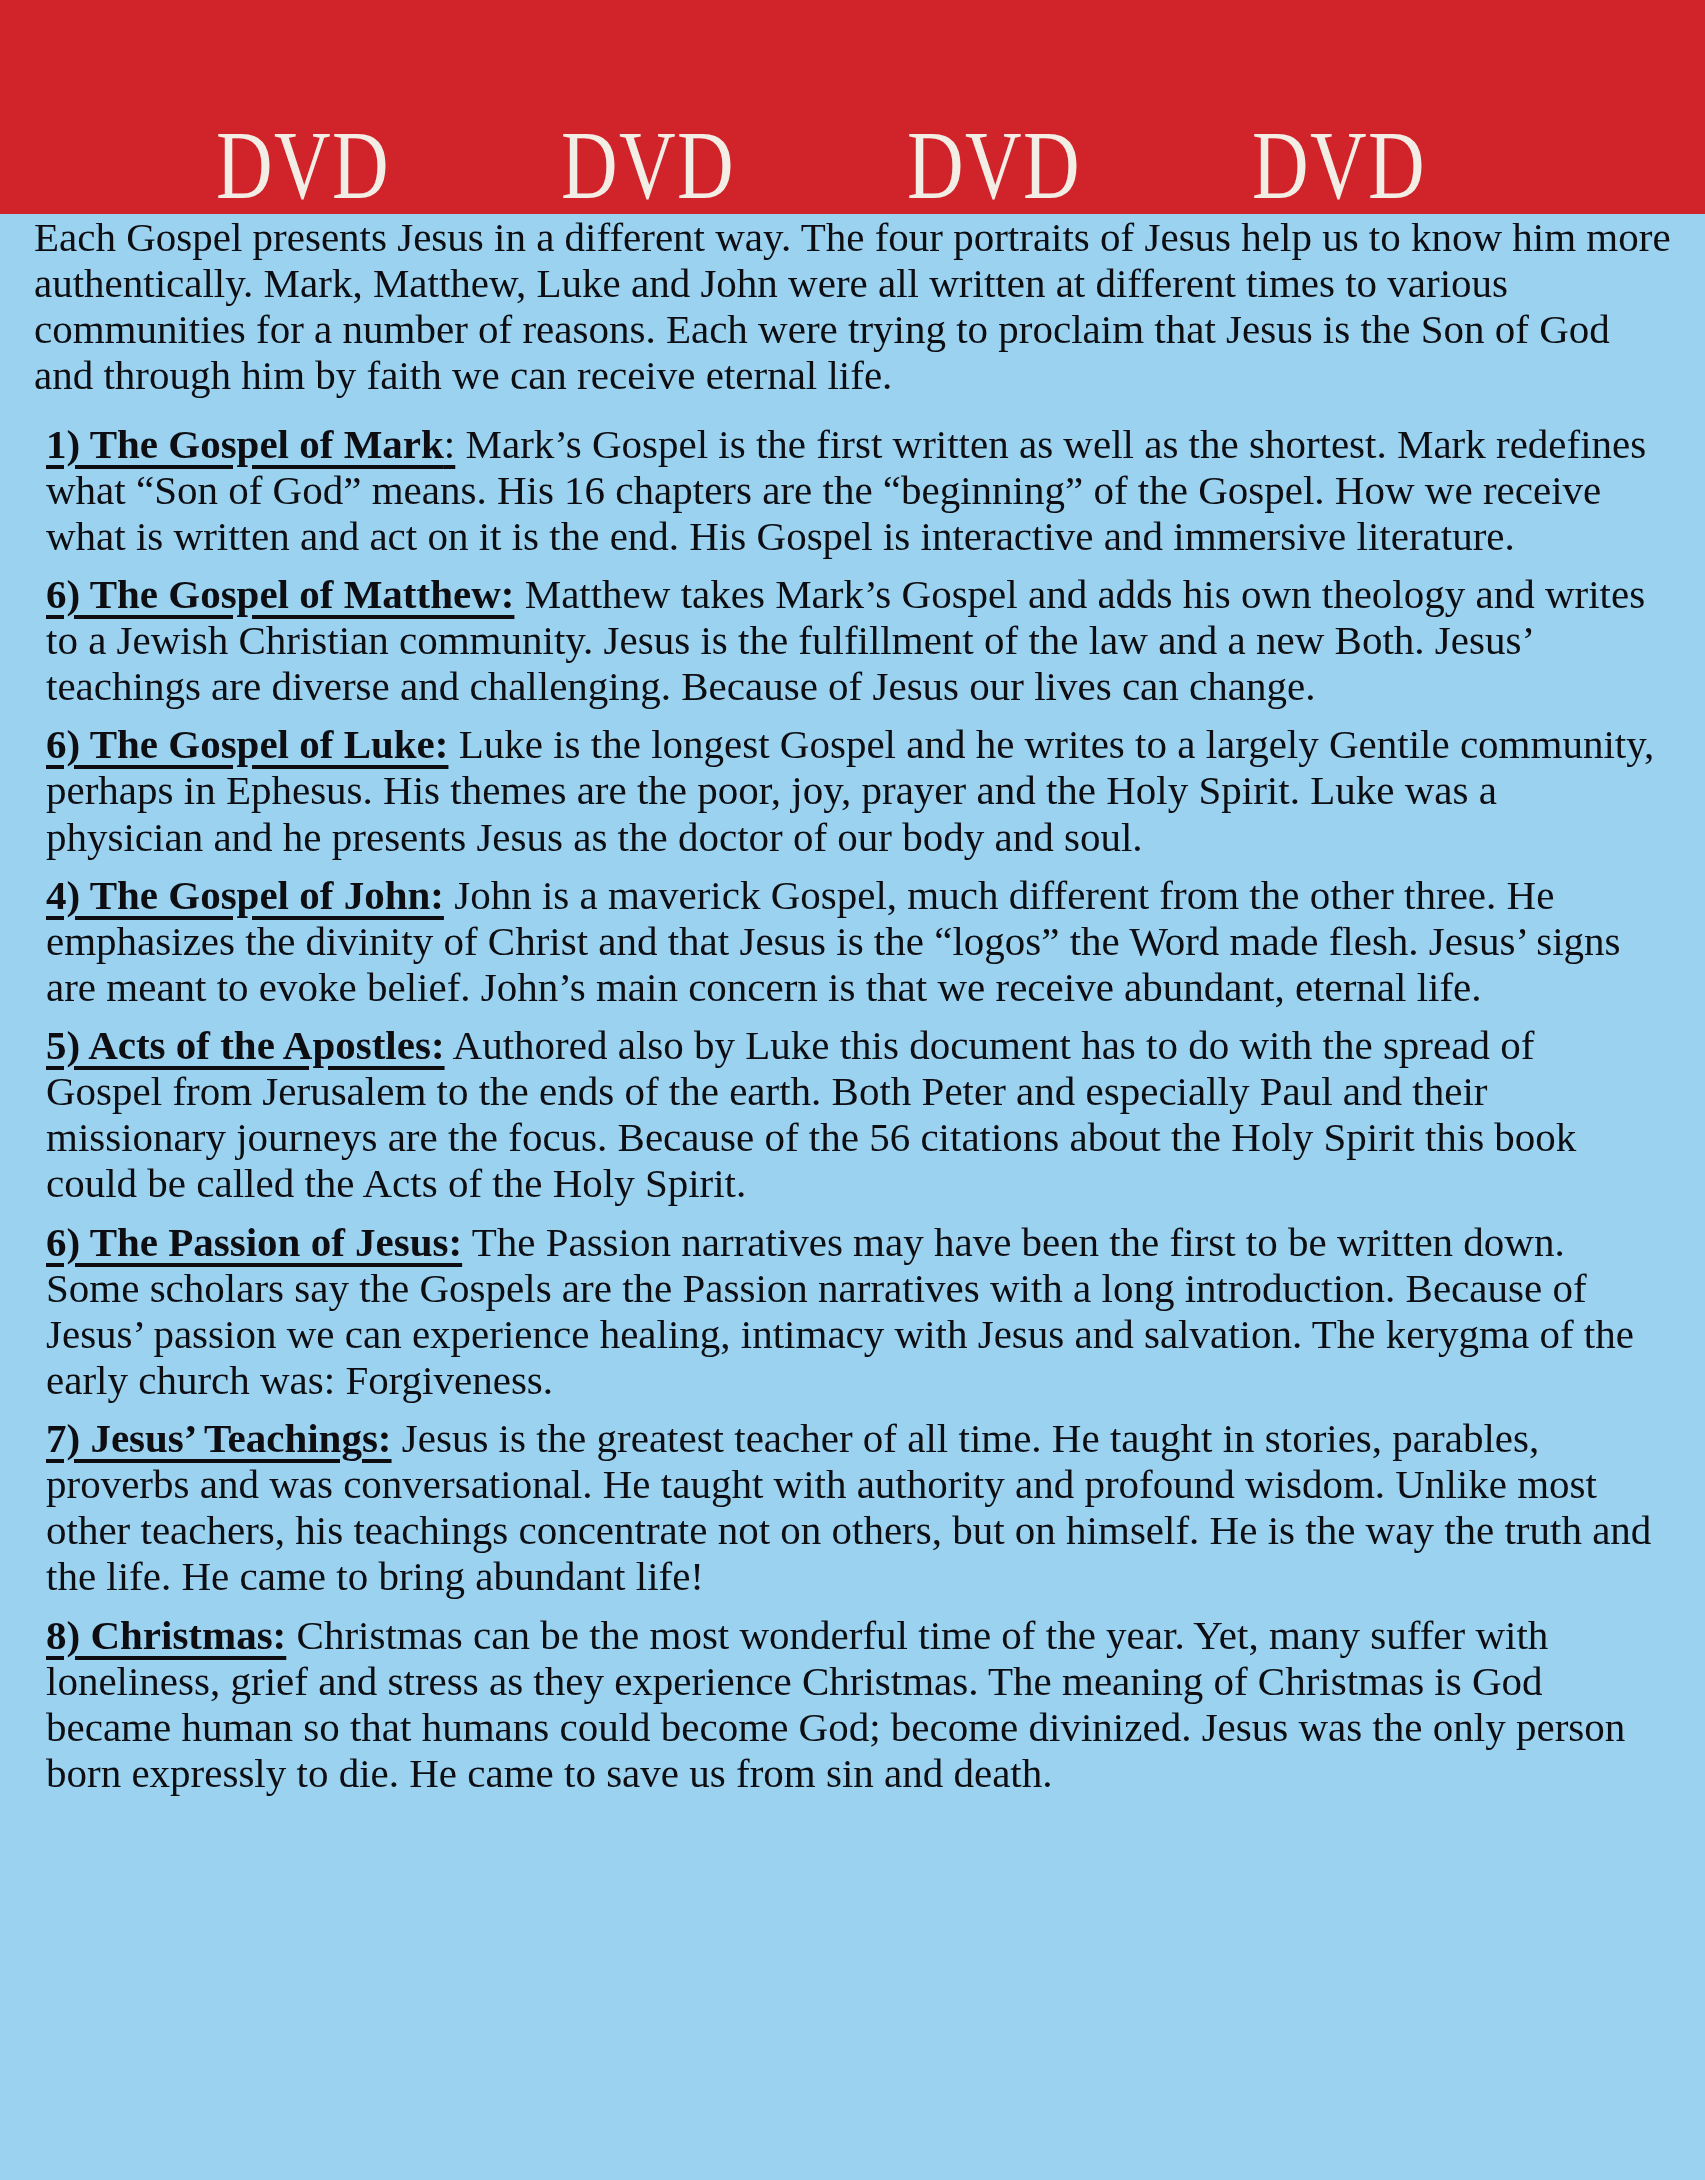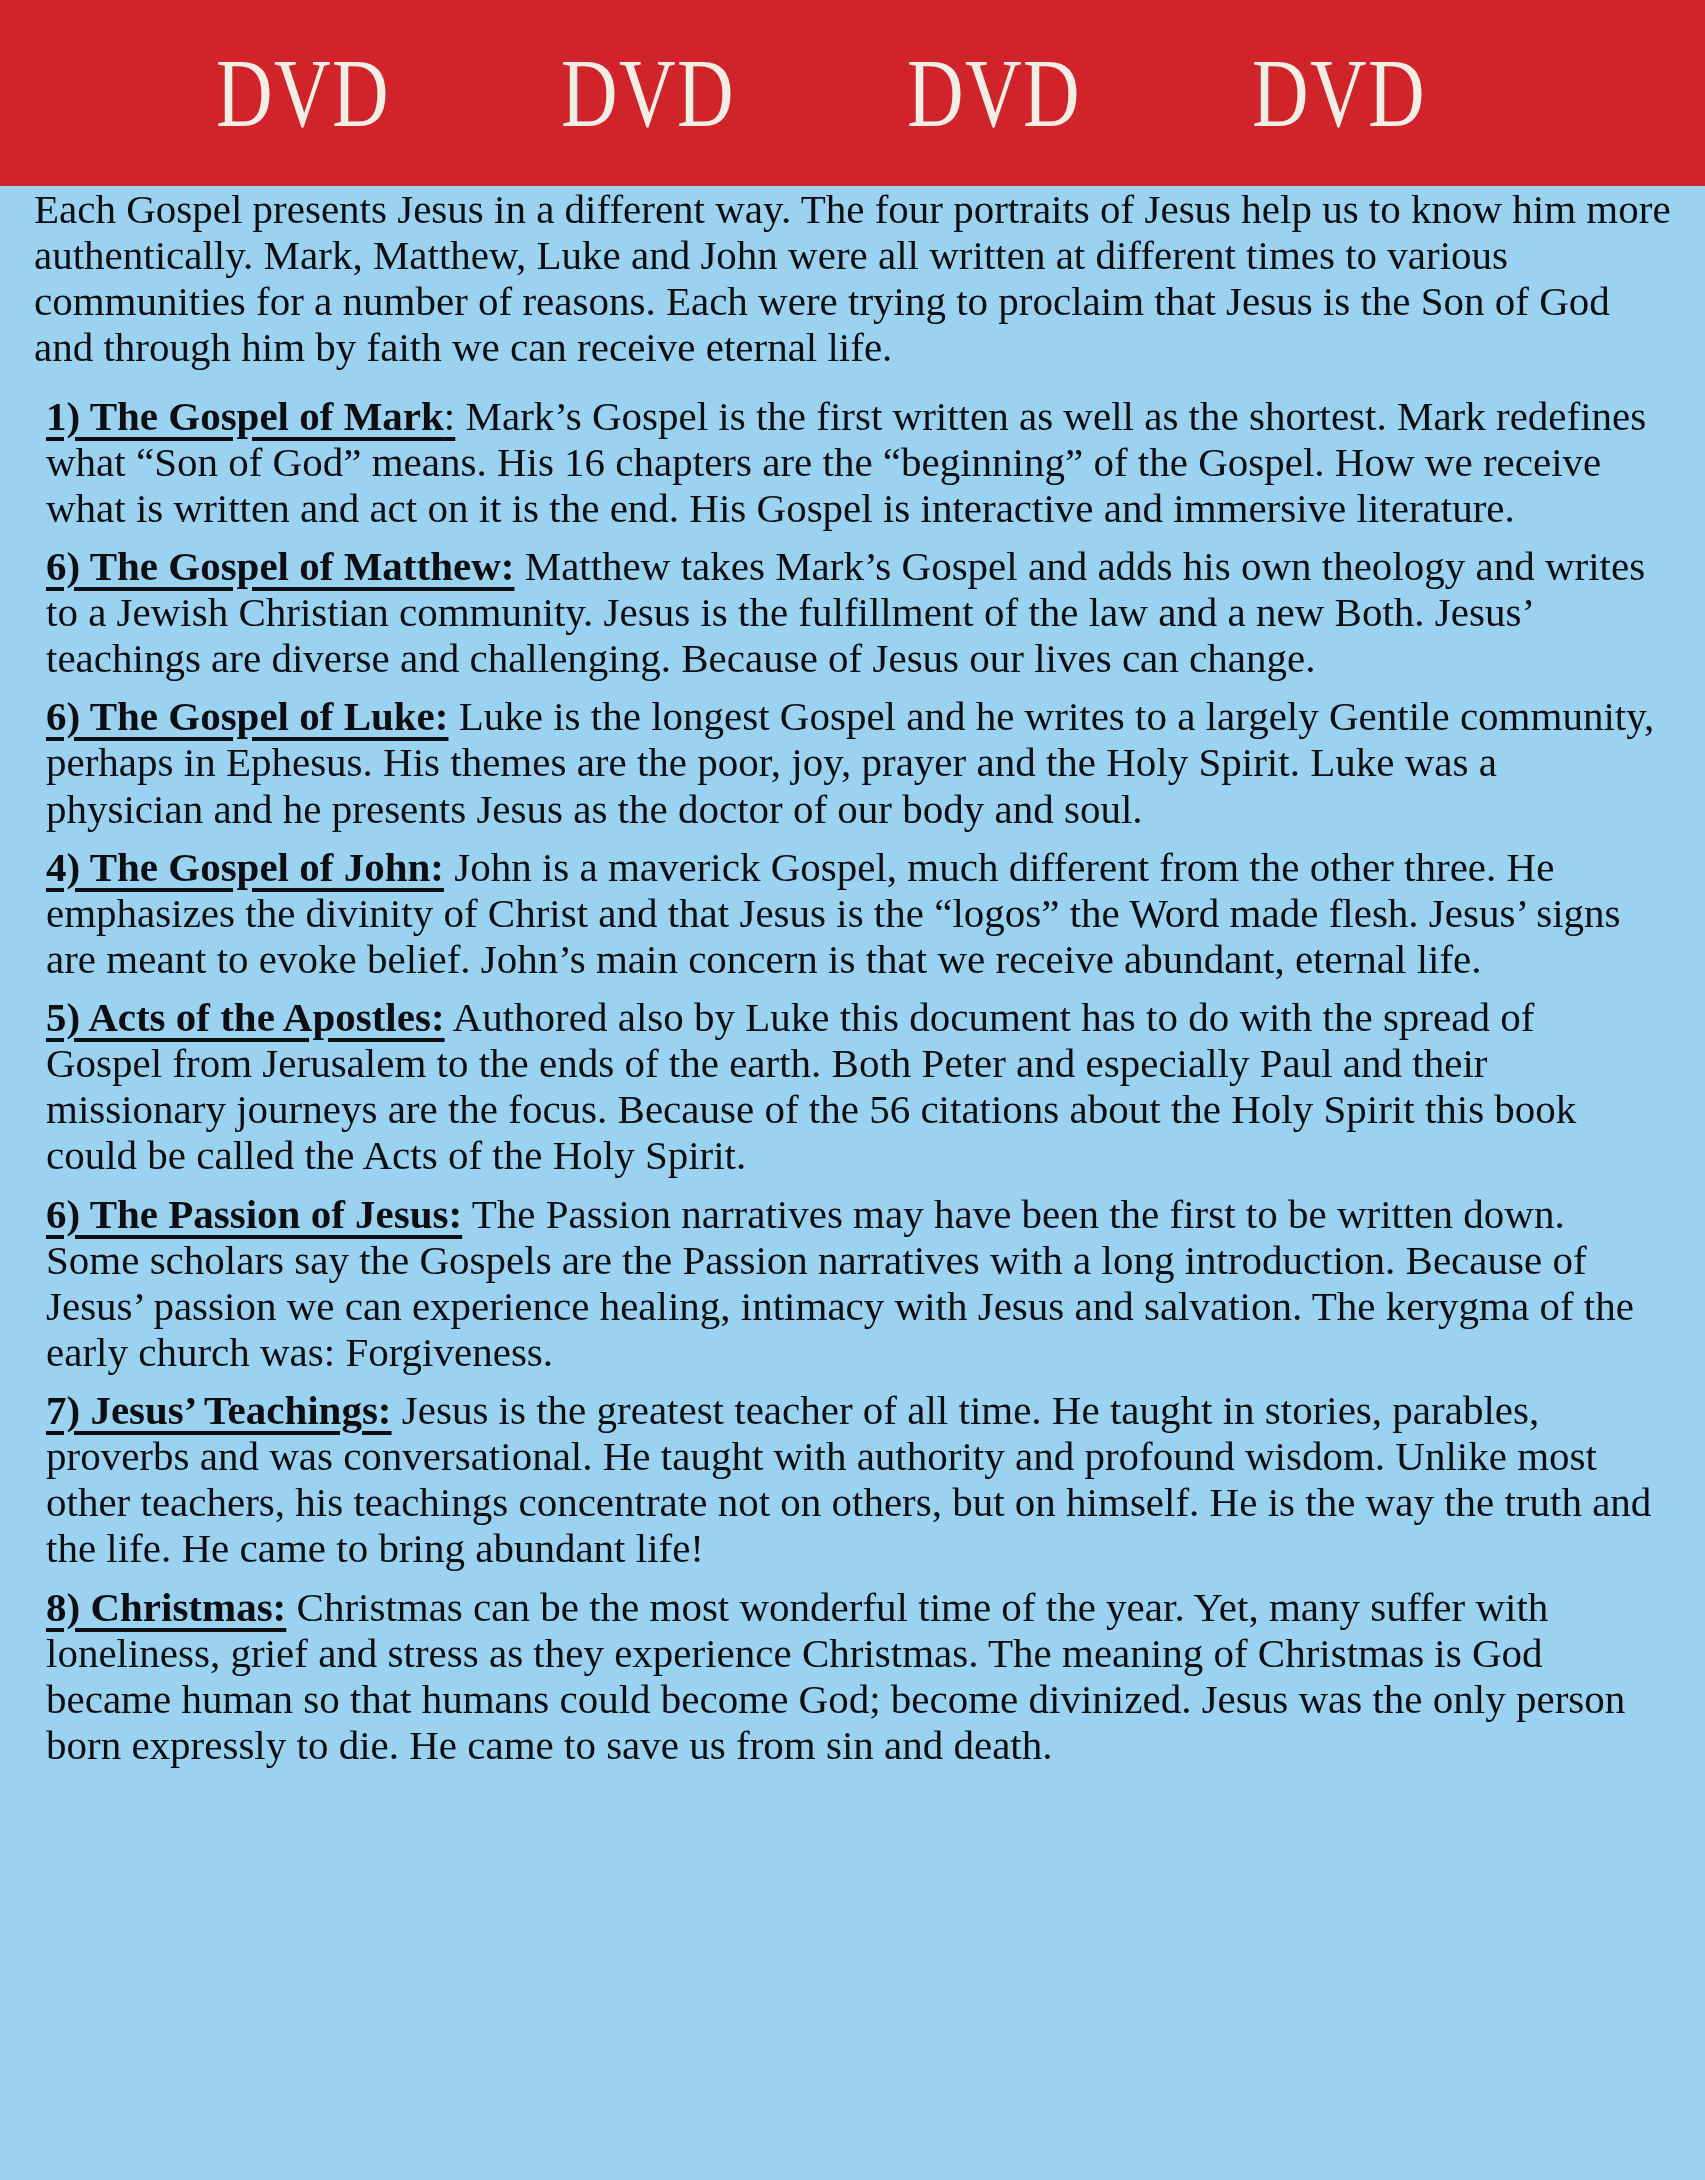--- a/index.html
+++ b/index.html
@@ -10,23 +10,23 @@
   }
   *{margin:0;padding:0;box-sizing:border-box;}
   html,body{width:1705px;}
   body{
     width:1705px;height:2181px;overflow:hidden;
     background:var(--background,#9ad2ef);
     font-family:"Liberation Serif","DejaVu Serif",serif;
     color:var(--text,#0d0d12);
   }
   .band{
-    width:100%;height:186px;
+    width:100%;height:214px;
     background:var(--band,#d0232a);
-    display:flex;align-items:center;
+    display:flex;align-items:flex-end;
     padding-left:216px;gap:128px;
   }
   .dvd{
     font-family:"Liberation Serif","DejaVu Serif",serif;
     font-size:98px;font-weight:400;
     color:var(--dvd_text,#f2ede5);
     letter-spacing:1.7px;
     transform:scaleX(0.8);
     transform-origin:left center;
     line-height:1;

